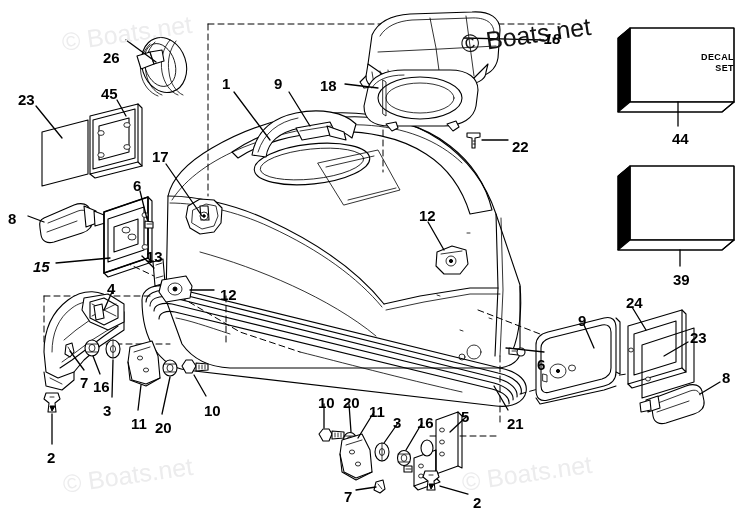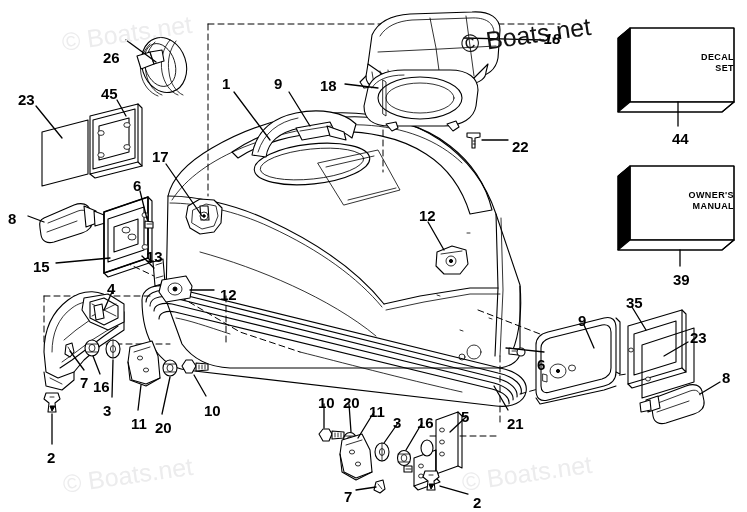--- a/index.html
+++ b/index.html
@@ -511,56 +511,54 @@
     </g>
   </svg>
 
   <div class="watermark wm-light wm-rot" style="left:62px; top:28px;">© Boats.net</div>
   <div class="watermark wm-dark wm-rot" style="left:461px; top:30px;">© Boats.net</div>
   <div class="watermark wm-light wm-rot" style="left:63px; top:470px;">© Boats.net</div>
   <div class="watermark wm-light wm-rot" style="left:462px; top:468px;">© Boats.net</div>
 
   <div class="boxlabel" style="left:644px; top:52px; width:90px;">DECAL
 SET</div>
-  <div class="boxlabel" style="left:644px; top:190px; width:90px;">OWNER'S
-MANUAL</div>
 
   <div class="callout" style="left:103px; top:26px;margin-top:24px;">26</div>
   <div class="callout" style="left:18px;  top:92px;">23</div>
   <div class="callout" style="left:101px; top:86px;">45</div>
   <div class="callout" style="left:222px; top:76px;">1</div>
   <div class="callout" style="left:274px; top:76px;">9</div>
   <div class="callout" style="left:320px; top:78px;">18</div>
   <div class="callout" style="left:544px; top:31px;font-style:italic;">18</div>
   <div class="callout" style="left:512px; top:139px;">22</div>
   <div class="callout" style="left:152px; top:149px;">17</div>
   <div class="callout" style="left:133px; top:178px;">6</div>
   <div class="callout" style="left:8px;   top:211px;">8</div>
   <div class="callout" style="left:419px; top:208px;">12</div>
   <div class="callout" style="left:118px; top:249px;margin-left:28px;">13</div>
-  <div class="callout" style="left:33px;  top:259px;">15</div>
+  <div class="callout" style="left:33px;  top:259px;font-style:italic;">15</div>
   <div class="callout" style="left:220px; top:287px;">12</div>
   <div class="callout" style="left:107px; top:281px;">4</div>
   <div class="callout" style="left:80px;  top:375px;">7</div>
   <div class="callout" style="left:93px;  top:379px;">16</div>
   <div class="callout" style="left:103px; top:403px;">3</div>
   <div class="callout" style="left:131px; top:416px;">11</div>
   <div class="callout" style="left:155px; top:420px;">20</div>
   <div class="callout" style="left:204px; top:403px;">10</div>
   <div class="callout" style="left:47px;  top:450px;">2</div>
   <div class="callout" style="left:318px; top:395px;">10</div>
   <div class="callout" style="left:343px; top:395px;">20</div>
   <div class="callout" style="left:369px; top:404px;">11</div>
   <div class="callout" style="left:393px; top:415px;">3</div>
   <div class="callout" style="left:417px; top:415px;">16</div>
   <div class="callout" style="left:461px; top:409px;">5</div>
   <div class="callout" style="left:507px; top:416px;text-align:center;">21</div>
   <div class="callout" style="left:344px; top:489px;">7</div>
   <div class="callout" style="left:473px; top:495px;">2</div>
   <div class="callout" style="left:578px; top:313px;">9</div>
-  <div class="callout" style="left:626px; top:295px;">35</div>
+  <div class="callout" style="left:626px; top:295px;">24</div>
   <div class="callout" style="left:537px; top:357px;">6</div>
   <div class="callout" style="left:690px; top:330px;">23</div>
   <div class="callout" style="left:722px; top:370px;">8</div>
   <div class="callout" style="left:672px; top:131px;">44</div>
   <div class="callout" style="left:673px; top:272px;">39</div>
 
 </div>
 
 </body></html>

